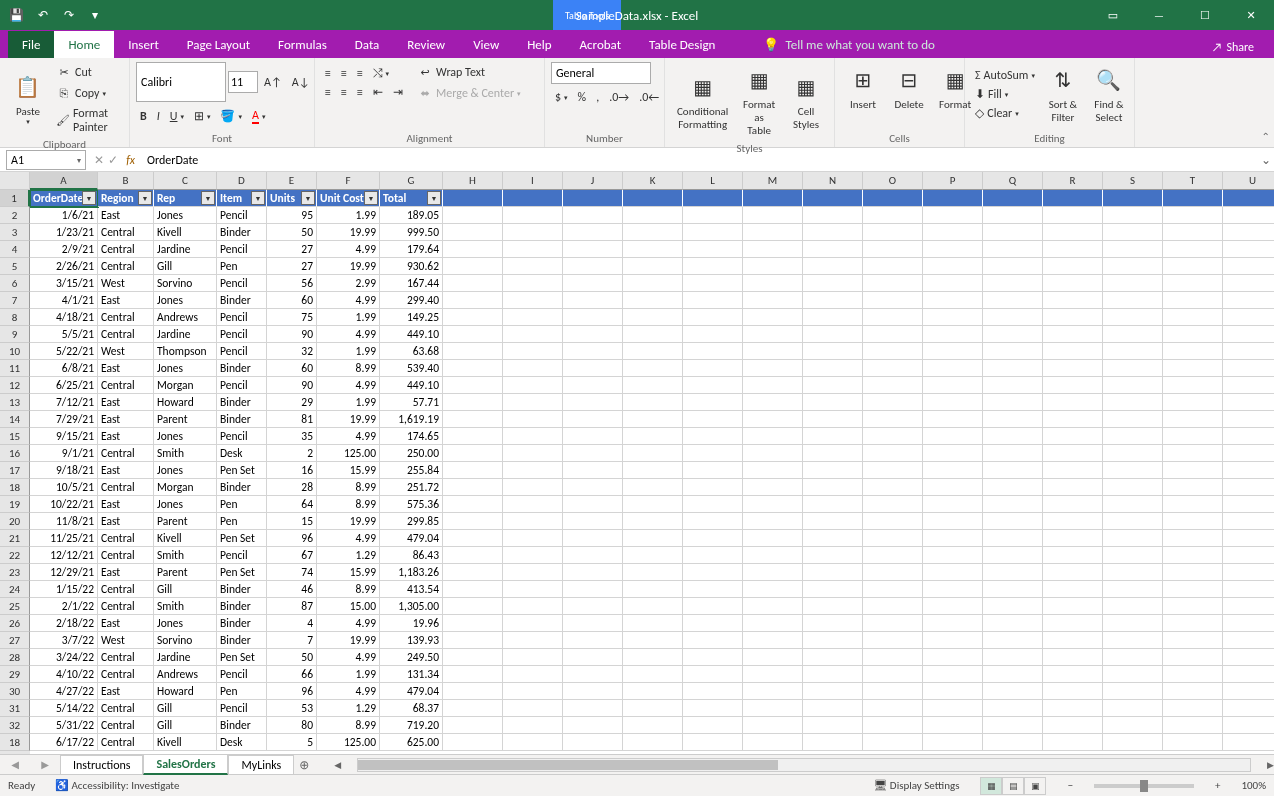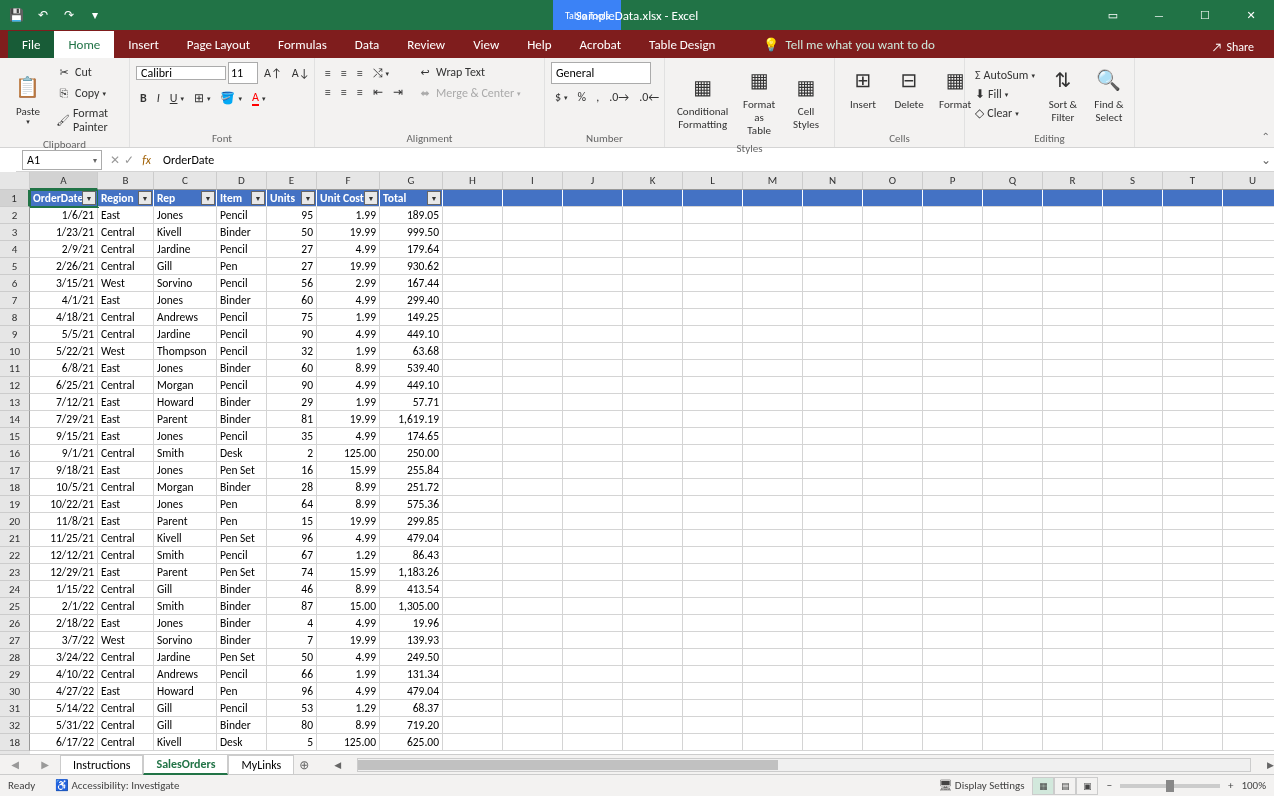--- a/index.html
+++ b/index.html
@@ -8,44 +8,44 @@
 
 .titlebar { height: 30px; background: #217346; display: flex; align-items: center; color: #fff; position: relative; }
 .titlebar-left { display: flex; align-items: center; gap: 8px; padding-left: 8px; }
 .qat-btn { width: 18px; height: 18px; display: flex; align-items: center; justify-content: center; color: #fff; font-size: 12px; }
 .titlebar-center { position: absolute; left: 50%; transform: translateX(-50%); font-size: 13px; }
 .titlebar-right { margin-left: auto; display: flex; align-items: center; }
 .win-btn { width: 46px; height: 30px; display: flex; align-items: center; justify-content: center; color: #fff; font-size: 11px; }
 .table-tools { position: absolute; left: 553px; top: 0; height: 30px; background: #3b82f6; padding: 0 12px; display: flex; align-items: center; font-size: 10px; text-align: center; }
 
 
-.ribbon-tabs { height: 28px; background: #7f1d1d; display: flex; align-items: flex-end; padding-left: 8px; }
+.ribbon-tabs { height: 28px; background: #a21caf; display: flex; align-items: flex-end; padding-left: 8px; }
 .ribbon-tab { padding: 6px 14px; color: #fff; font-size: 13px; cursor: pointer; }
 .ribbon-tab.active { background: #fff; color: #217346; }
 .ribbon-tab.file { background: #185c37; }
 .ribbon-tab.tellme { display: flex; align-items: center; gap: 6px; color: #cde8da; font-size: 13px; margin-left: 20px; }
 .share-btn { margin-left: auto; margin-right: 12px; color: #fff; display: flex; align-items: center; gap: 4px; padding: 4px 8px; }
 
 
 .ribbon { height: 90px; background: #f3f2f1; border-bottom: 1px solid #d4d4d4; display: flex; position: relative; }
 .ribbon-group { border-right: 1px solid #e1e1e1; padding: 4px 6px 2px 6px; display: flex; flex-direction: column; justify-content: space-between; }
 .ribbon-group-label { text-align: center; font-size: 11px; color: #666; padding-top: 2px; position: relative; }
 .ribbon-row { display: flex; align-items: center; gap: 2px; }
 .ribbon-stack { display: flex; flex-direction: column; gap: 1px; }
 .rbtn { padding: 2px 4px; display: flex; align-items: center; gap: 3px; font-size: 12px; color: #333; cursor: pointer; }
 .icon-box { width: 16px; height: 16px; display: inline-flex; align-items: center; justify-content: center; font-size: 11px; }
 .big-btn { display: flex; flex-direction: column; align-items: center; padding: 2px 6px; font-size: 11px; color: #333; cursor: pointer; text-align: center; line-height: 1.2; }
 .big-btn .big-icon { width: 32px; height: 32px; display: flex; align-items: center; justify-content: center; font-size: 20px; margin-bottom: 2px; }
-.font-select { width: 90px; height: 14px; border: 1px solid #ababab; background: #fff; font-size: 12px; padding: 0 4px; }
+.font-select { width: 90px; height: 40px; border: 1px solid #ababab; background: #fff; font-size: 12px; padding: 0 4px; }
 .size-select { width: 30px; height: 22px; border: 1px solid #ababab; background: #fff; font-size: 12px; padding: 0 2px; }
 .num-select { width: 100px; height: 22px; border: 1px solid #ababab; background: #fff; font-size: 12px; padding: 0 4px; }
 .collapse-btn { position: absolute; right: 4px; bottom: 4px; font-size: 10px; color: #666; }
 
 
-.formula-bar { height: 24px; border-bottom: 1px solid #d4d4d4; display: flex; align-items: center; background: #fff; margin-left: 16px; }
+.formula-bar { height: 24px; border-bottom: 1px solid #d4d4d4; display: flex; align-items: center; background: #fff; }
 .name-box { width: 80px; height: 20px; border: 1px solid #ababab; margin-left: 6px; padding: 0 4px; font-size: 12px; display: flex; align-items: center; justify-content: space-between; }
 .fx-btns { display: flex; gap: 4px; margin: 0 8px; color: #999; }
 .fx-label { font-style: italic; color: #a16207; margin-right: 8px; }
 .formula-input { flex: 1; border: none; height: 20px; font-size: 12px; padding: 0 4px; outline: none; }
 .formula-expand { width: 16px; color: #666; text-align: center; }
 
 
 .grid-area { height: 582px; display: flex; }
 .row-headers { width: 30px; background: #e6e6e6; }
 .col-headers { height: 18px; display: flex; background: #e6e6e6; }
@@ -68,21 +68,21 @@
 .sheet-nav { width: 60px; display: flex; justify-content: space-around; color: #999; font-size: 10px; }
 .sheet-tab { padding: 2px 12px; border: 1px solid #ccc; background: #fff; font-size: 12px; cursor: pointer; }
 .sheet-tab.active { border-bottom: 2px solid #217346; color: #217346; font-weight: bold; background: #fff; }
 .sheet-add { width: 20px; text-align: center; color: #666; cursor: pointer; }
 .hscroll-area { flex: 1; display: flex; align-items: center; margin-left: 20px; }
 .hscroll { flex: 1; height: 14px; background: #f0f0f0; border: 1px solid #ccc; margin: 0 16px; position: relative; }
 .hthumb { position: absolute; left: 0; width: 420px; top: 1px; bottom: 1px; background: #c1c1c1; }
 
 
 .status-bar { height: 22px; background: #f3f2f1; border-top: 1px solid #ccc; display: flex; align-items: center; font-size: 11px; color: #444; padding: 0 8px; }
-.status-right { margin-left: auto; display: flex; align-items: center; gap: 8px; }
+.status-right { margin-left: auto; display: flex; align-items: center; gap: 21px; }
 .view-btns { display: flex; gap: 0; }
 .view-btn { width: 22px; height: 18px; border: 1px solid #ccc; display: flex; align-items: center; justify-content: center; font-size: 9px; }
 .view-btn.active { background: #d2e8dc; }
 .zoom-slider { width: 100px; height: 4px; background: #ccc; position: relative; }
 .zoom-thumb { position: absolute; left: 50%; top: -4px; width: 8px; height: 12px; background: #888; transform: translateX(-50%); }
 
 .cw-A{width:68px}.cw-B{width:56px}.cw-C{width:63px}.cw-D{width:50px}.cw-E{width:50px}.cw-F{width:63px}.cw-G{width:63px}
 .cw-H,.cw-I,.cw-J,.cw-K,.cw-L,.cw-M,.cw-N,.cw-O,.cw-P,.cw-Q,.cw-R,.cw-S,.cw-T,.cw-U{width:60px}
 </style>
 </head>

